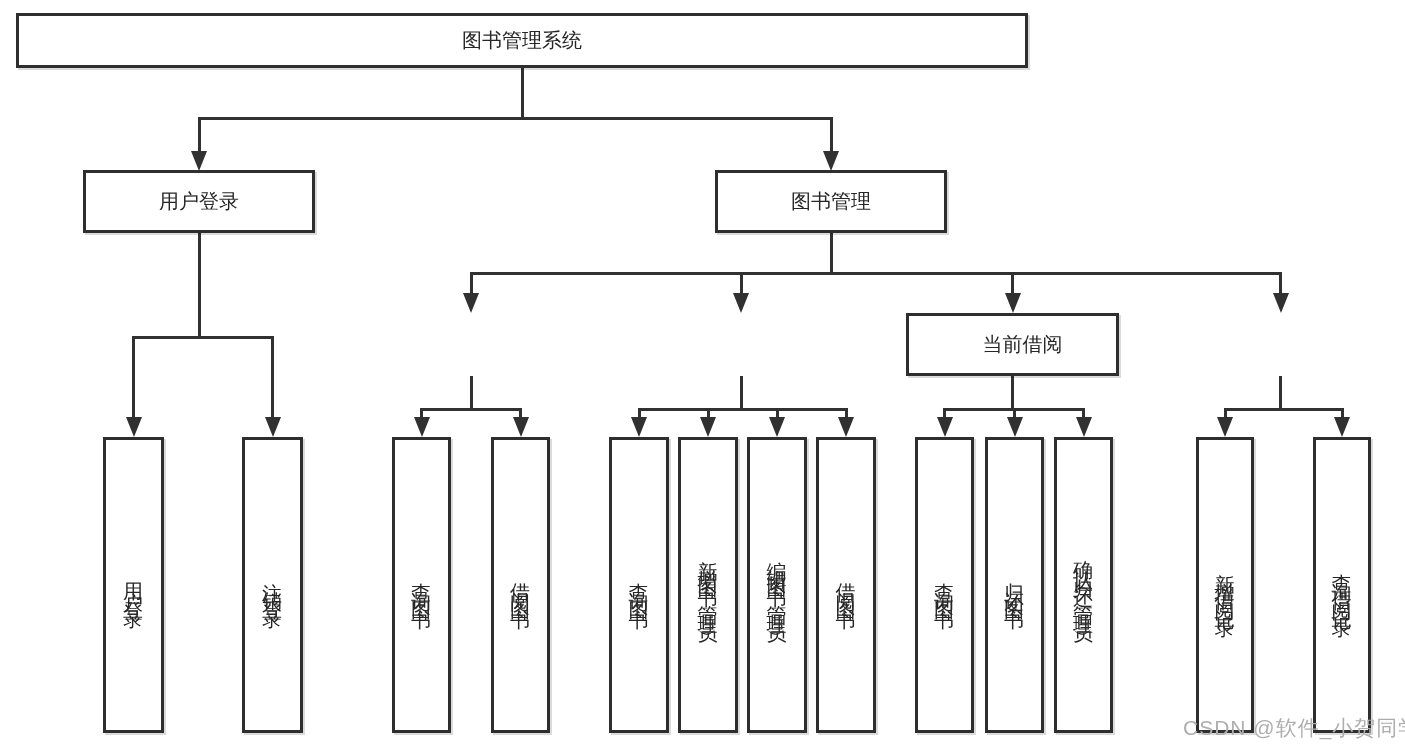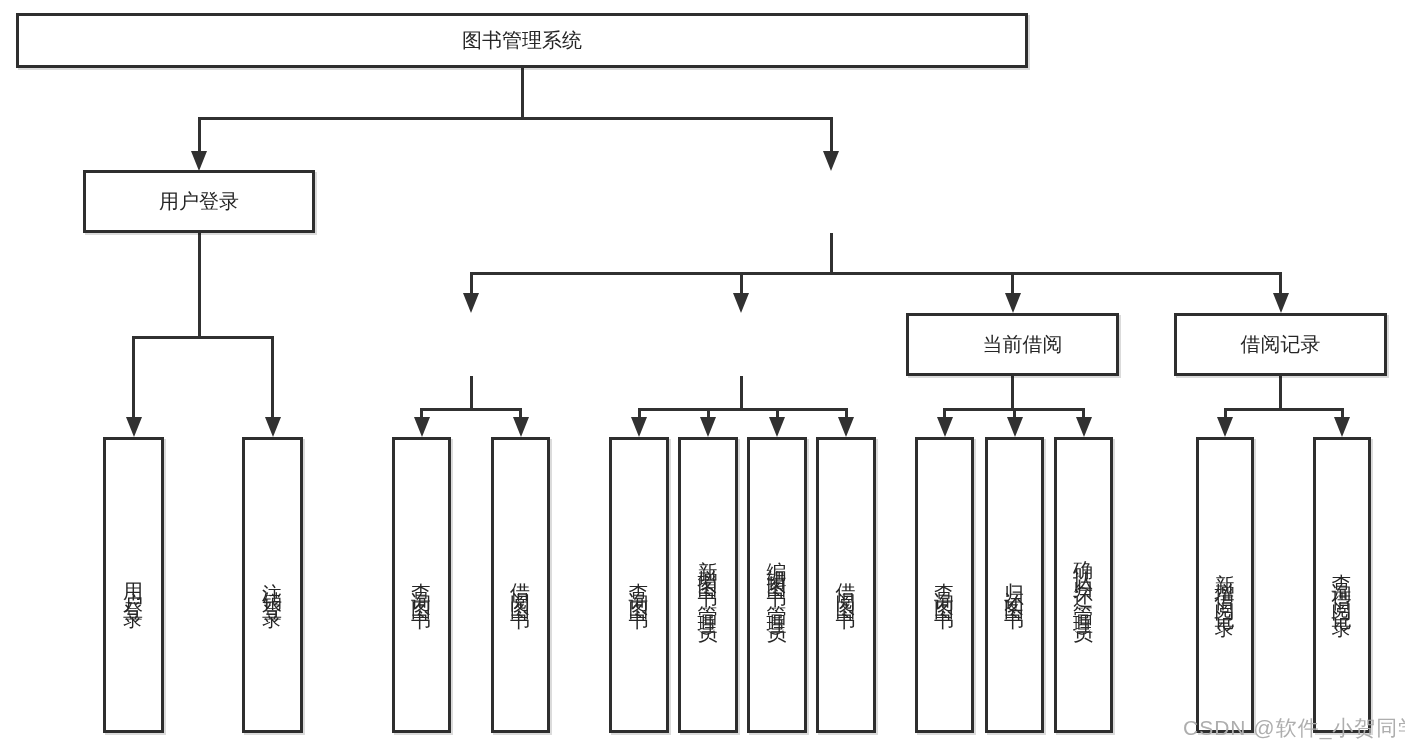--- a/index.html
+++ b/index.html
@@ -54,23 +54,23 @@
   }
 </style>
 </head>
 <body>
 
 <div class="canvas">
 
   <div class="box" style="left:16px;top:13px;width:1012px;height:55px;">图书管理系统</div>
 
   <div class="box" style="left:83px;top:170px;width:232px;height:63px;">用户登录</div>
+  <div class="box" style="left:715px;top:170px;width:232px;height:63px;">图书管理</div>
 
   <div class="box" style="left:906px;top:313px;width:213px;height:63px;padding-left:20px;">当前借阅</div>
-  <div class="box" style="left:1174px;top:313px;width:213px;height:63px;">借阅记录</div>
 
   <div class="box leaf" style="left:103px;top:437px;width:61px;height:296px;">
     <span class="vtext">用户登录</span>
     </div>
   <div class="box leaf" style="left:242px;top:437px;width:61px;height:296px;">
     <span class="vtext">注销登录</span>
     </div>
   <div class="box leaf" style="left:392px;top:437px;width:59px;height:296px;">
     <span class="vtext">查询图书</span>
     </div>

